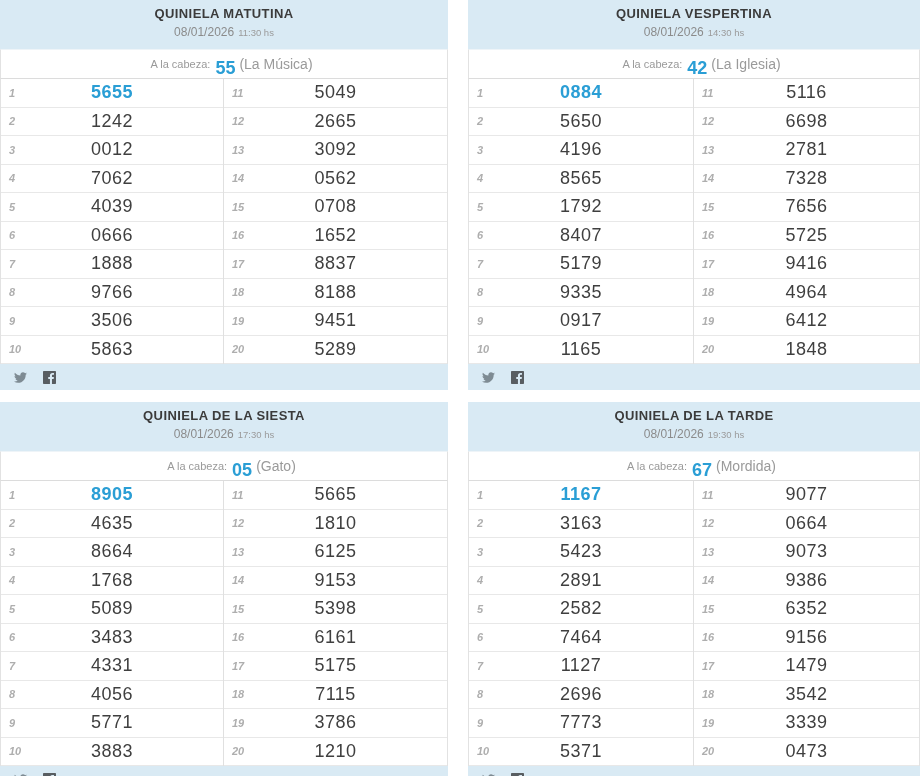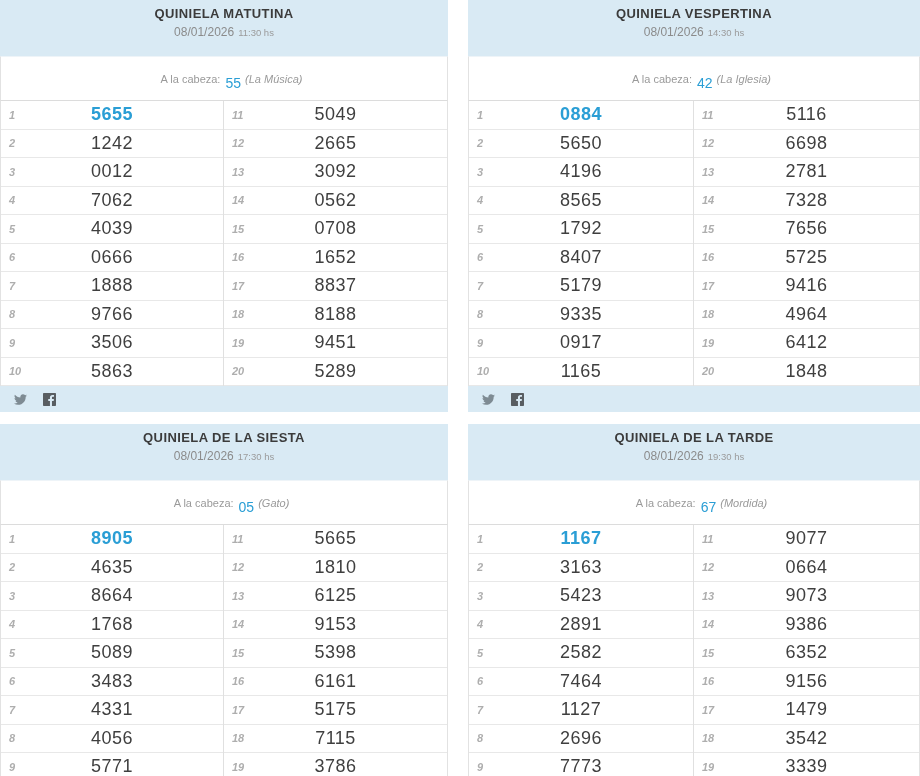--- a/index.html
+++ b/index.html
@@ -14,47 +14,47 @@
   }
   .grid {
     display: grid;
     grid-template-columns: 448px 452px;
     column-gap: 20px;
     row-gap: 12px;
   }
   .panel { width: 100%; }
   .panel-header {
     background: var(--header-bg);
-    height: 56px;
+    height: 49px;
     text-align: center;
     padding-top: 6px;
   }
   .title {
     font-size: 13px;
     font-weight: 700;
     color: #3b3b3b;
     letter-spacing: .4px;
     line-height: 16px;
   }
   .date-line { margin-top: 2px; line-height: 14px; }
   .date { font-size: 12px; color: #8b8b8b; }
   .time { font-size: 9.5px; font-weight: 400; color: #9b9b9b; margin-left: 4px; }
   .cabeza {
-    height: 45px;
+    height: 30px;
     border-left: 1px solid var(--border);
     border-right: 1px solid var(--border);
     border-bottom: 1px solid #dcdcdc;
     border-top: 1px solid #eef4f8;
     display: flex; align-items: center; justify-content: center;
     background: #fff;
     padding-left: 15px;
   }
   .cz-label { font-size: 11px; color: #9a9a9a; }
-  .cz-num { font-size: 14px; font-weight: 400; color: var(--accent); margin: 8px 4px 0 5px; }
-  .cz-name { font-size: 11px; color: #9a9a9a; font-style: italic; }
+  .cz-num { font-size: 18px; font-weight: 700; color: var(--accent); margin: 8px 4px 0 5px; }
+  .cz-name { font-size: 14px; color: #9a9a9a; }
   .tables {
     display: flex;
     border-left: 1px solid var(--border);
     border-right: 1px solid var(--border);
     background: #fff;
   }
   .half { width: 50%; }
   .half-left { border-right: 1px solid #e0e0e0; }
   .row {
     position: relative;

